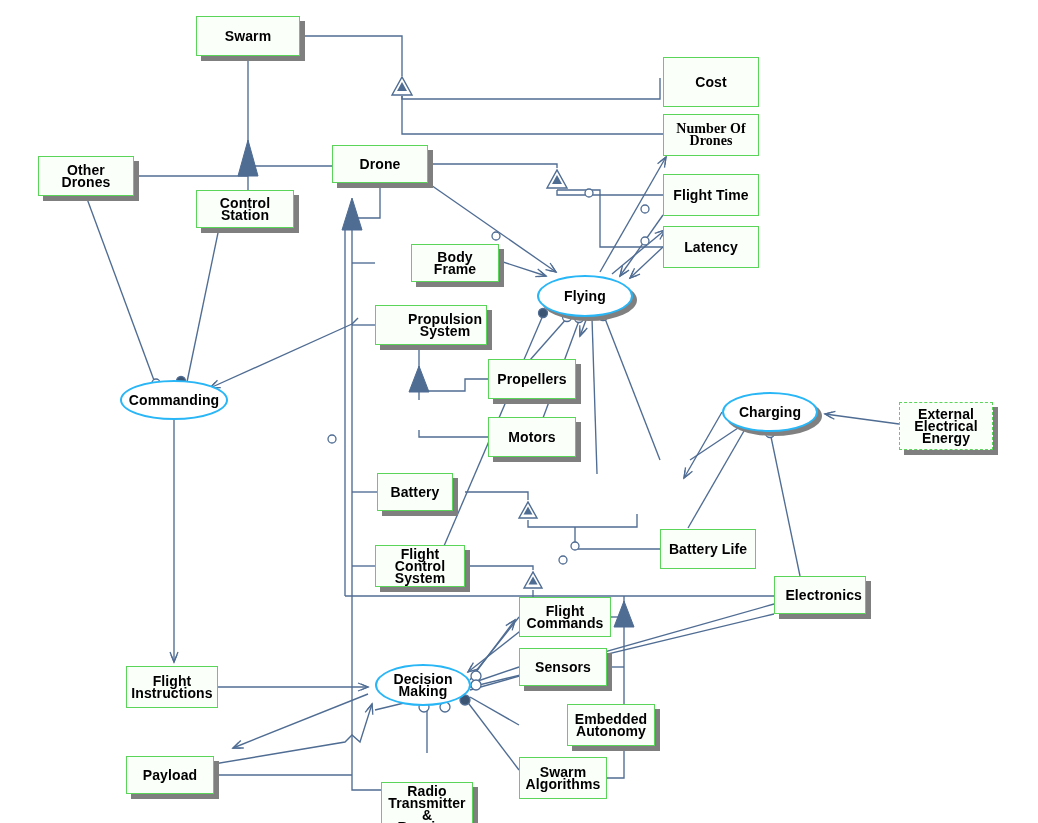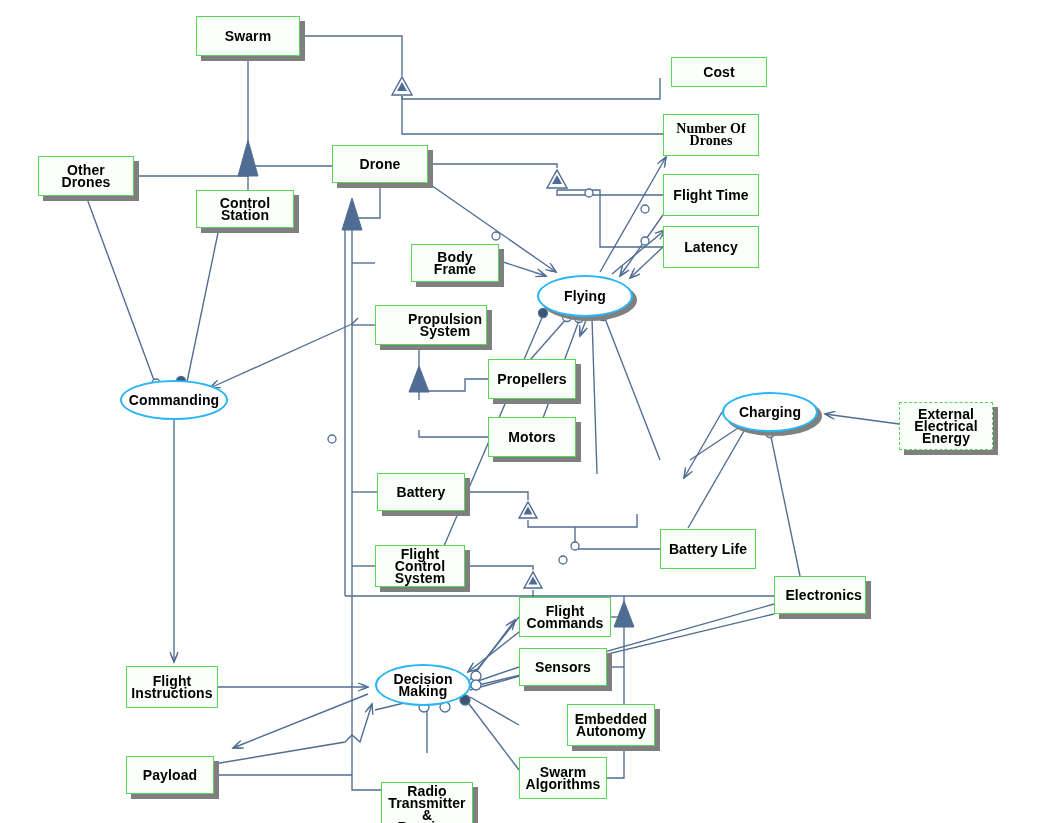--- a/index.html
+++ b/index.html
@@ -216,21 +216,21 @@
       <circle cx="645" cy="241" r="4" fill="#ffffff"></circle>
       <circle cx="645" cy="209" r="4" fill="#ffffff"></circle>
       <circle cx="332" cy="439" r="4" fill="#ffffff"></circle>
     </g>
   </svg>
 
   <div class="node block shadowed" style="left:196px; top:16px; width:104px; height:40px;">
     <span class="label">Swarm</span>
   </div>
 
-  <div class="node block" style="left:663px; top:57px; width:96px; height:30px;margin-left:8px;">
+  <div class="node block" style="left:663px; top:57px; width:96px; height:50px;">
     <span class="label">Cost</span>
   </div>
 
   <div class="node block" style="left:663px; top:114px; width:96px; height:42px;font-family:Liberation Serif, serif;">
     <span class="label">Number Of
 Drones</span>
   </div>
 
   <div class="node block shadowed" style="left:38px; top:156px; width:96px; height:40px;">
     <span class="label">Other Drones</span>
@@ -280,21 +280,21 @@
   <div class="node block dashed shadowed" style="left:899px; top:402px; width:94px; height:48px;">
     <span class="label">External
 Electrical
 Energy</span>
   </div>
 
   <div class="node block shadowed" style="left:488px; top:417px; width:88px; height:40px;">
     <span class="label">Motors</span>
   </div>
 
-  <div class="node block shadowed" style="left:377px; top:473px; width:88px; height:38px;">
+  <div class="node block shadowed" style="left:377px; top:473px; width:76px; height:38px;">
     <span class="label">Battery</span>
   </div>
 
 
   <div class="node block" style="left:660px; top:529px; width:96px; height:40px;text-align:center;">
     <span class="label">Battery Life</span>
   </div>
 
   <div class="node block shadowed" style="left:375px; top:545px; width:90px; height:42px;">
     <span class="label">Flight Control

